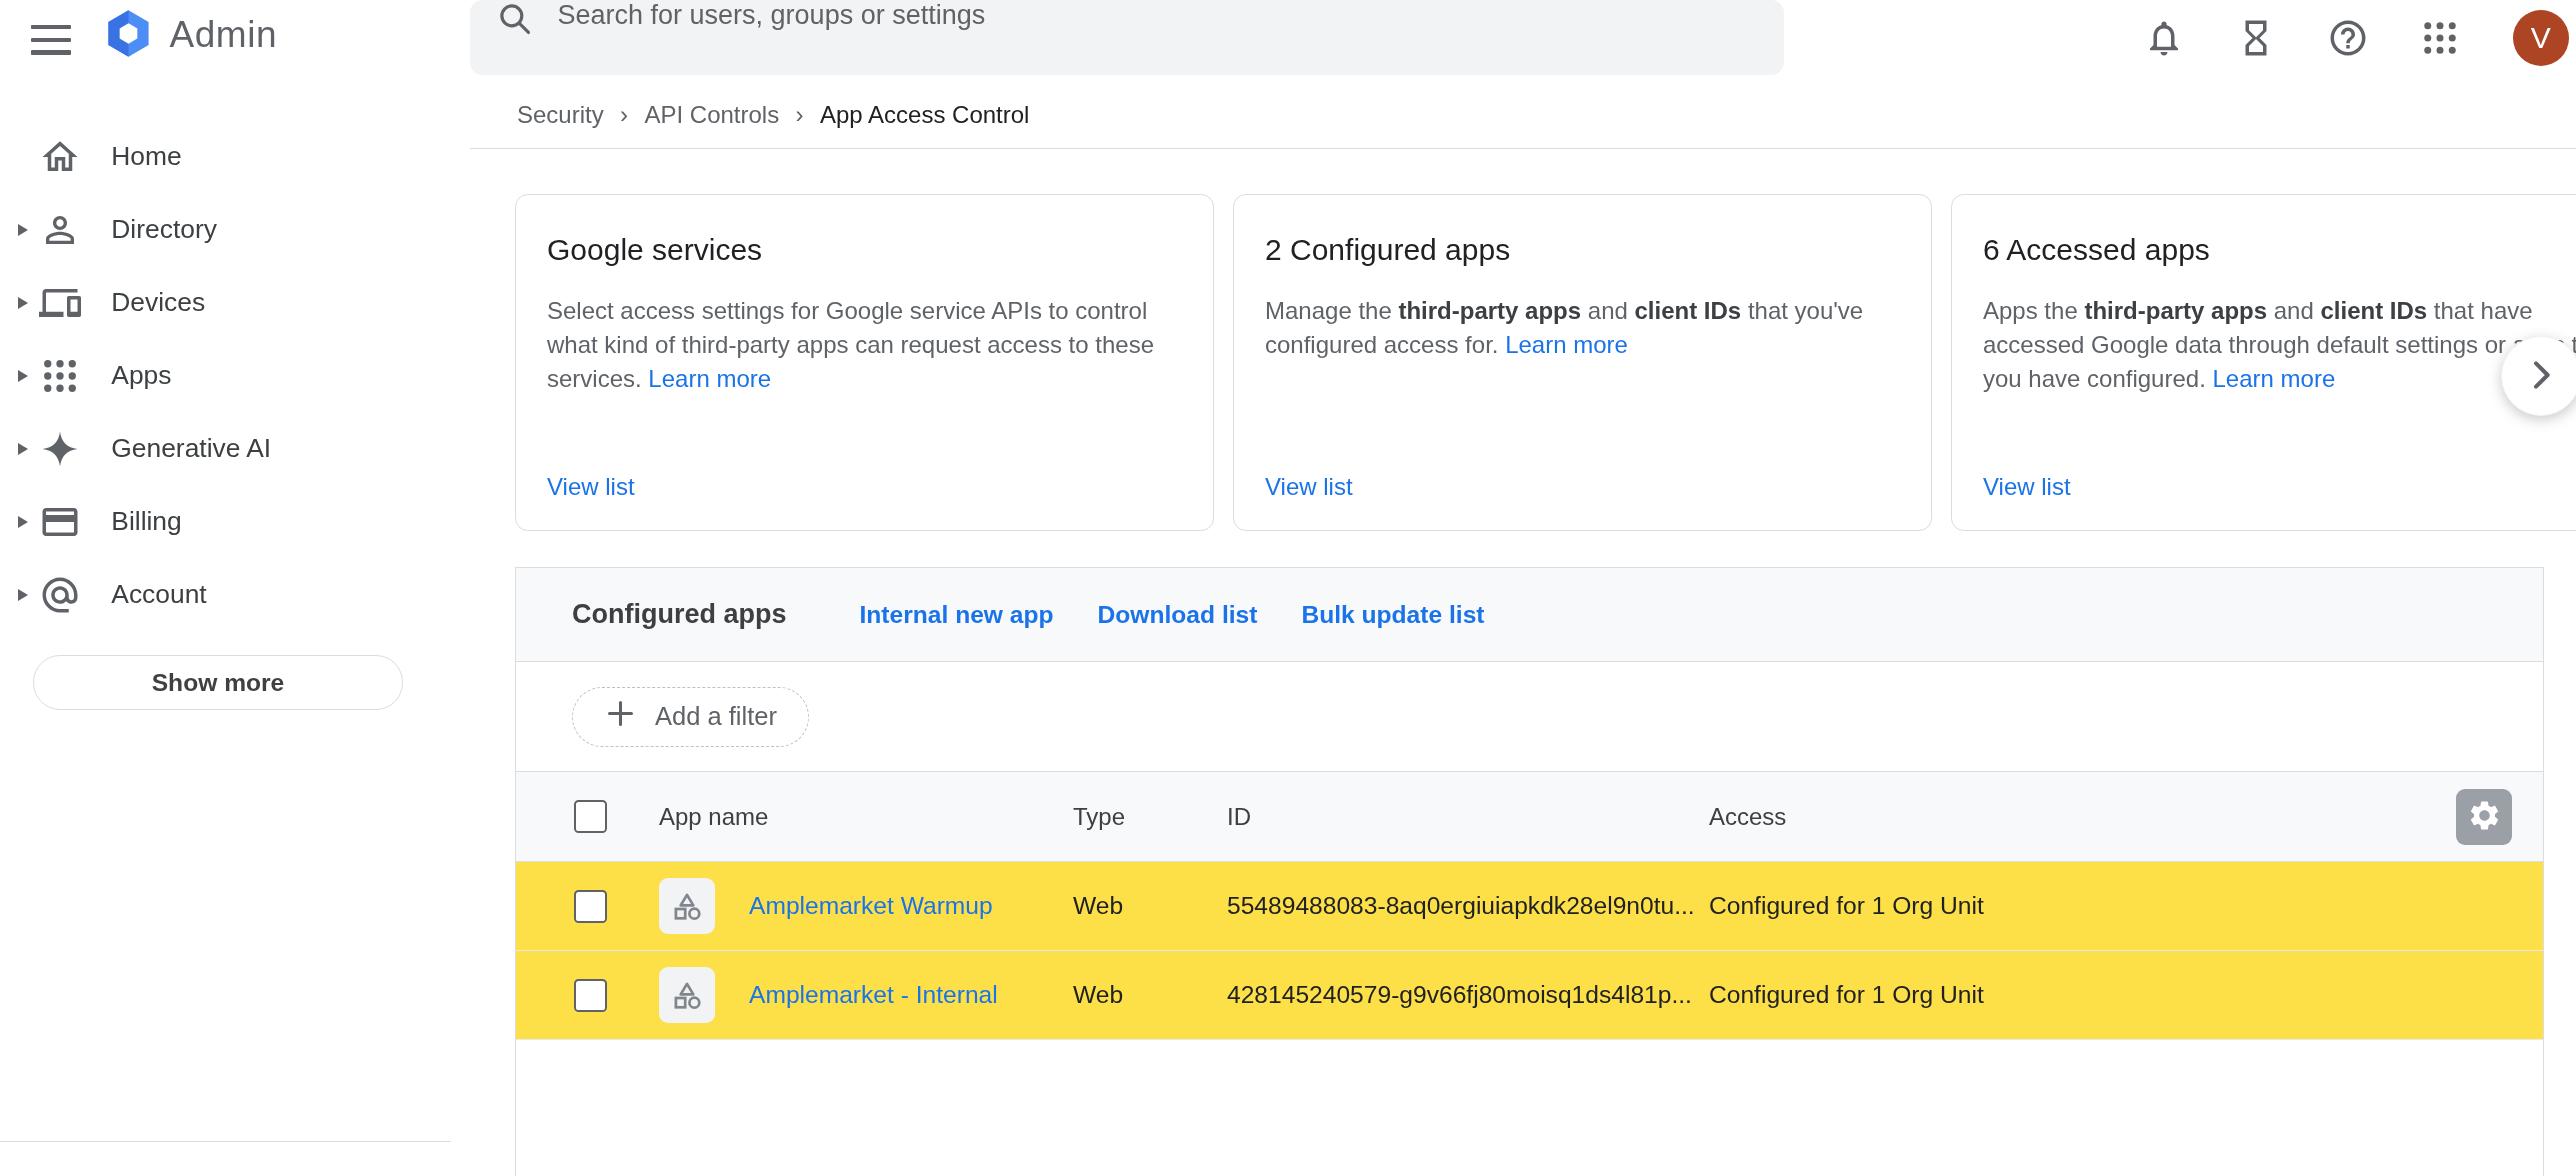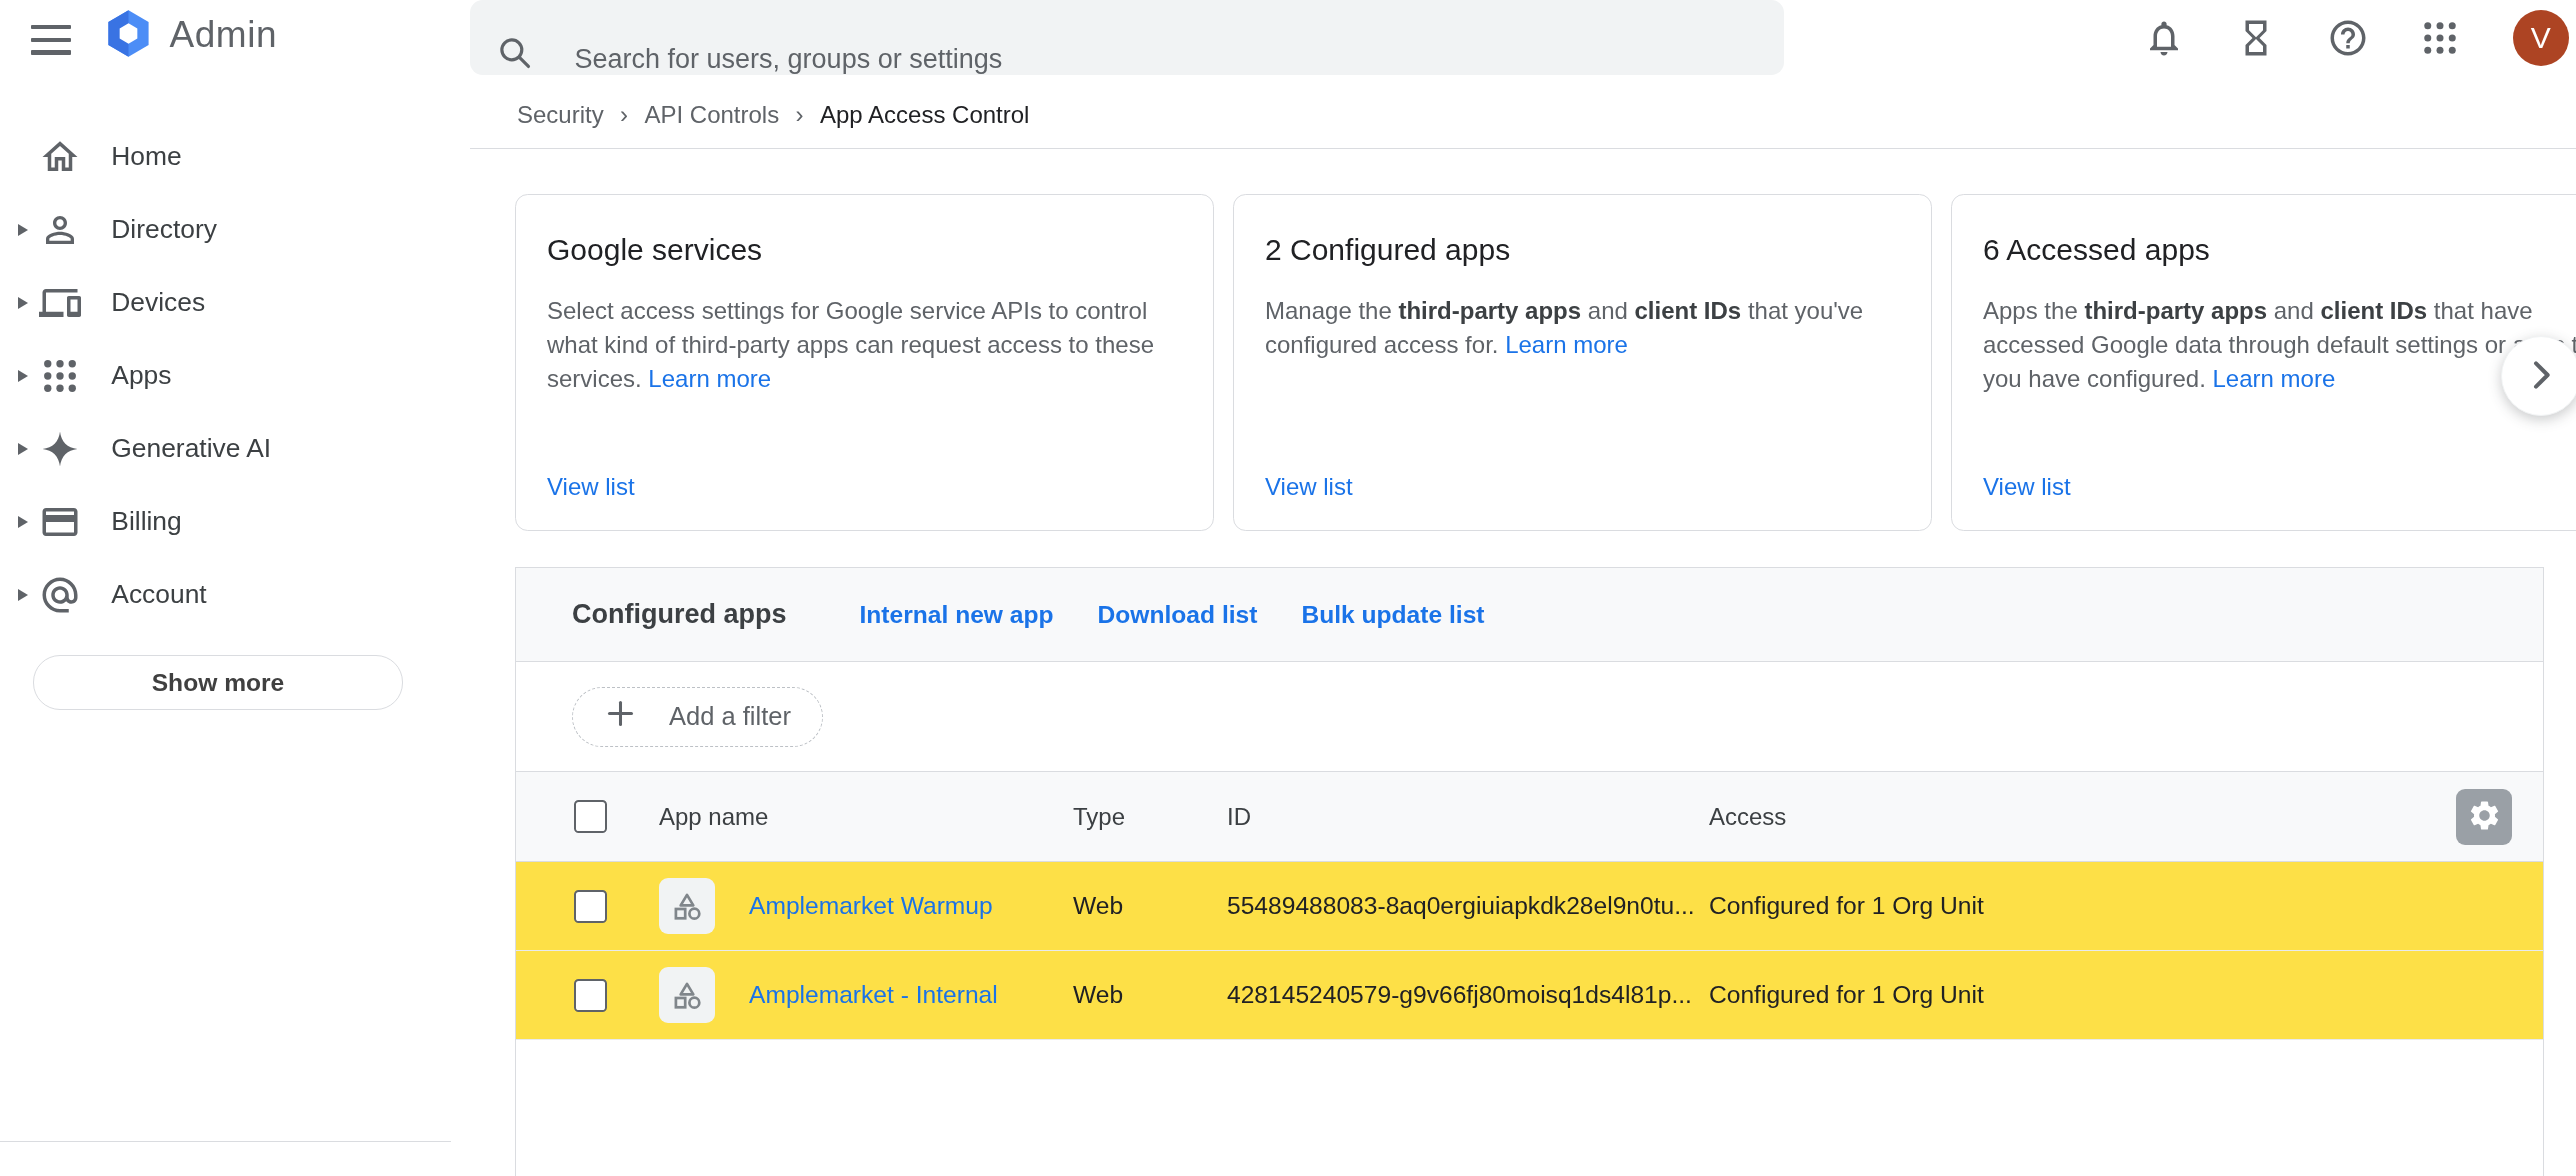--- a/index.html
+++ b/index.html
@@ -7,21 +7,21 @@
     font-family:"Liberation Sans","DejaVu Sans",sans-serif; color:#202124; }
 
   
   .appbar { position:absolute; left:0; top:0; width:2576px; height:82px; background:#fff;padding-left:19px; }
   .menu-btn { position:absolute; left:31px; top:16.4px; width:47px; height:47px; border:none;
     background:transparent; cursor:pointer; display:flex; flex-direction:column; justify-content:center; gap:8.2px; }
   .menu-btn span { display:block; height:4.6px; width:40px; background:#5f6368; border-radius:0.9px; }
   .logo { position:absolute; left:102px; top:7.3px; display:flex; align-items:center; gap:14.6px; }
   .logo-title { font-size:37px; color:#5f6368; letter-spacing:0.5px; }
   .searchbar { position:absolute; left:470px; top:0; width:1314px; height:75px; background:#f1f3f4;
-    border-radius:12.7px; display:flex; align-items:flex-end; padding:0 25.5px; gap:41px; }
+    border-radius:12.7px; display:flex; align-items:flex-start; padding:0 25.5px; gap:24px; }
   .searchbar input { flex:1; border:none; outline:none; background:transparent; font-size:27px;
     color:#3c4043; font-family:inherit; }
   .searchbar input::placeholder { color:#5f6368; opacity:1; }
   .appbar-right { position:absolute; right:7.3px; top:0; height:75px; display:flex; align-items:center; gap:46px; }
   .iconbtn { width:46px; height:46px; border:none; background:transparent; cursor:pointer;
     display:flex; align-items:center; justify-content:center; }
   .avatar { width:56px; height:56px; border-radius:50%; background:#ad4423; color:#fff; font-size:30px;
     display:flex; align-items:center; justify-content:center; border:none; cursor:pointer; margin-left:3.6px; }
 
   
@@ -59,21 +59,21 @@
 
   
   .table-card { position:absolute; left:515px; top:567px; width:2029px; height:609px; background:#fff;
     border:0.9px solid #dadce0; border-bottom:none; }
   .toolbar { height:94px; background:#f8f9fa; border-bottom:0.9px solid #dadce0; display:flex;
     align-items:center; padding-left:56px; }
   .toolbar-title { font-size:27px; font-weight:700; color:#3c4043; margin-right:73px; }
   .toolbar-link { font-size:24.6px; font-weight:700; color:#1a73e8; text-decoration:none; margin-right:44px; cursor:pointer; }
   .filter-row { height:110px; background:#fff; border-bottom:0.9px solid #dadce0; display:flex; align-items:center; }
   .filter-chip { margin-left:56px; height:60px; border:1.8px dashed #bdc1c6; border-radius:30px; background:#fff;
-    display:flex; align-items:center; gap:32px; padding:0 31px; font-size:25.5px; color:#5f6368;
+    display:flex; align-items:center; gap:18px; padding:0 31px; font-size:25.5px; color:#5f6368;
     font-family:inherit; cursor:pointer; }
   .grid-row { display:grid; grid-template-columns:85px 90px 324px 154px 482px 1fr 87px;
     align-items:center; padding-left:58px; }
   .thead { height:90px; background:#f8f9fa; border-bottom:0.9px solid #dadce0; }
   .th { font-size:24px; color:#3c4043; }
   .checkbox { width:33px; height:33px; border:2.7px solid #5f6368; border-radius:4.6px; background:#fff; cursor:pointer; }
   .gear-btn { width:56px; height:56px; border:none; border-radius:9px; background:#9aa0a6; cursor:pointer;
     display:flex; align-items:center; justify-content:center; justify-self:end; margin-right:31px; }
   .trow { height:89px; border-bottom:0.9px solid #e8eaed; background:#fde047; }
   .app-ico { width:56px; height:56px; border-radius:9px; background:#f1f3f4; display:flex;

